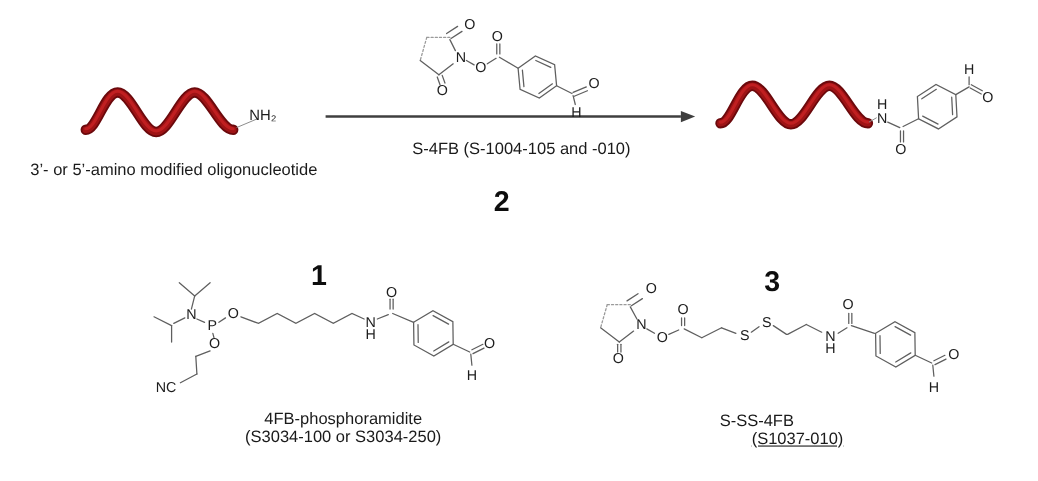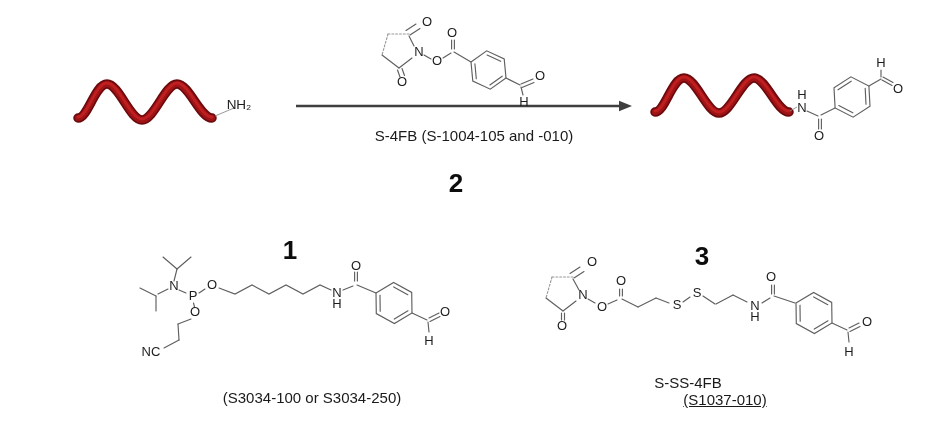--- a/index.html
+++ b/index.html
@@ -204,27 +204,29 @@
       <text class="atom" x="677" y="309">S</text>
       <text class="atom" x="697" y="297">S</text>
       <text class="atom" x="755" y="310">N</text>
       <text class="atom" x="755" y="321">H</text>
       <text class="atom" x="771" y="281">O</text>
       <text class="atom" x="867" y="326">O</text>
       <text class="atom" x="849" y="356">H</text>
     </g>
   </svg>
 
+  <div class="cap" style="left:158px;top:146px;">3’- or 5’-amino modified oligonucleotide</div>
 
   <div class="cap" style="left:474px;top:127px;">S-4FB (S-1004-105 and -010)</div>
 
   <div class="num" style="left:456px;top:171px;">2</div>
 
   <div class="num" style="left:290px;top:238px;">1</div>
 
   <div class="num" style="left:702px;top:244px;">3</div>
 
+  <div class="cap" style="left:312px;top:372px;">4FB-phosphoramidite</div>
   <div class="cap" style="left:312px;top:389px;">(S3034-100 or S3034-250)</div>
 
   <div class="cap" style="left:688px;top:374px;">S-SS-4FB</div>
   <div class="cap" style="left:725px;top:391px;text-decoration:underline;">(S1037-010)</div>
 
 </div>
 
 </body></html>

